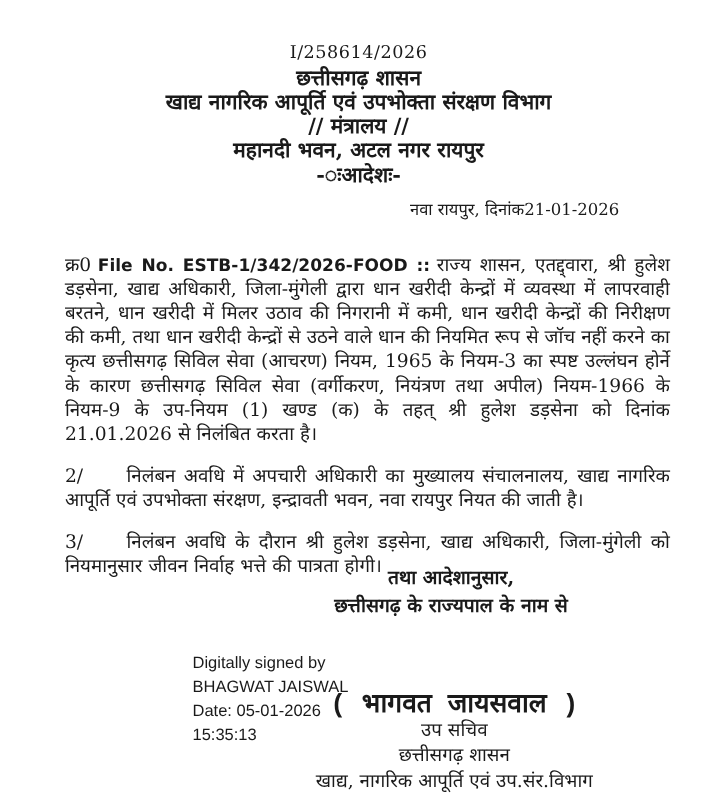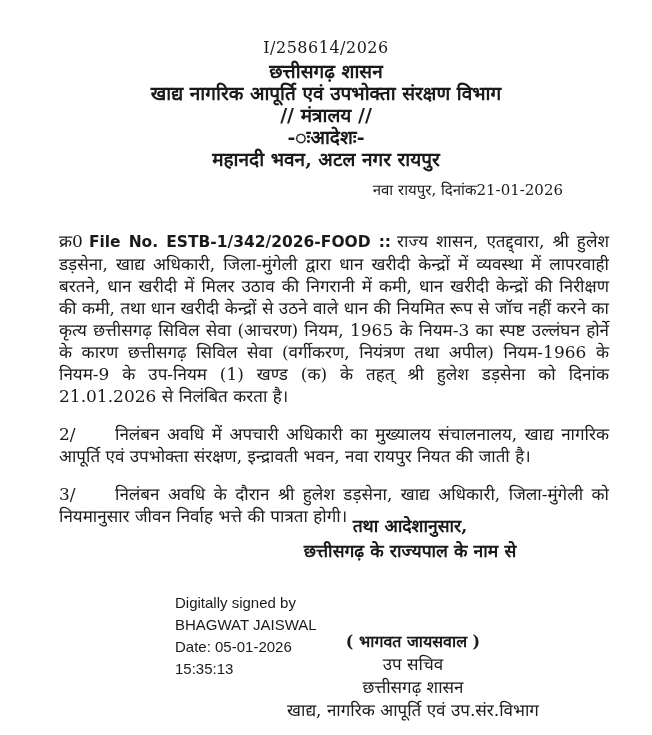--- a/index.html
+++ b/index.html
@@ -77,34 +77,34 @@
   .signer-block {
     position: absolute;
     top: 630px;
     left: 280px;
     width: 266px;
     text-align: center;
     font-size: 17px;
     line-height: 23px;
     white-space: nowrap;
   }
-  .signer-name { font-weight: bold; font-size: 16px; }
+  .signer-name { font-weight: bold; font-size: 24px; font-family: Liberation Mono, monospace; }
 </style>
 </head>
 <body>
 
 <div class="page">
 
   <div class="hdr">
     <div class="ref-line">I/258614/2026</div>
     <div class="h-line">छत्तीसगढ़ शासन</div>
     <div class="h-line">खाद्य नागरिक आपूर्ति एवं उपभोक्ता संरक्षण विभाग</div>
     <div class="h-line">// मंत्रालय //</div>
+    <div class="h-line">महानदी भवन, अटल नगर रायपुर</div>
     <div class="h-line">-◌ःआदेशः-</div>
-    <div class="h-line">महानदी भवन, अटल नगर रायपुर</div>
   </div>
 
   <div class="dateline">नवा रायपुर, दिनांक21-01-2026</div>
 
   <div class="doc-body">
     <p class="para"><span class="serial">क्र0</span><span class="fileno">File No. ESTB-1/342/2026-FOOD ::</span><span>राज्य शासन, एतद्द्वारा, श्री हुलेश डड़सेना, खाद्य अधिकारी, जिला-मुंगेली द्वारा धान खरीदी केन्द्रों में व्यवस्था में लापरवाही बरतने, धान खरीदी में मिलर उठाव की निगरानी में कमी, धान खरीदी केन्द्रों की निरीक्षण की कमी, तथा धान खरीदी केन्द्रों से उठने वाले धान की नियमित रूप से जॉच नहीं करने का कृत्य छत्तीसगढ़ सिविल सेवा (आचरण) नियम, 1965 के नियम-3 का स्पष्ट उल्लंघन होर्ने के कारण छत्तीसगढ़ सिविल सेवा (वर्गीकरण, नियंत्रण तथा अपील) नियम-1966 के नियम-9 के उप-नियम (1) खण्ड (क) के तहत् श्री हुलेश डड़सेना को दिनांक 21.01.2026 से निलंबित करता है।</span></p>
     <p class="para"><span class="pnum">2/</span><span>निलंबन अवधि में अपचारी अधिकारी का मुख्यालय संचालनालय, खाद्य नागरिक आपूर्ति एवं उपभोक्ता संरक्षण, इन्द्रावती भवन, नवा रायपुर नियत की जाती है।</span></p>
     <p class="para"><span class="pnum">3/</span><span>निलंबन अवधि के दौरान श्री हुलेश डड़सेना, खाद्य अधिकारी, जिला-मुंगेली को नियमानुसार जीवन निर्वाह भत्ते की पात्रता होगी।</span></p>
   </div>
 

